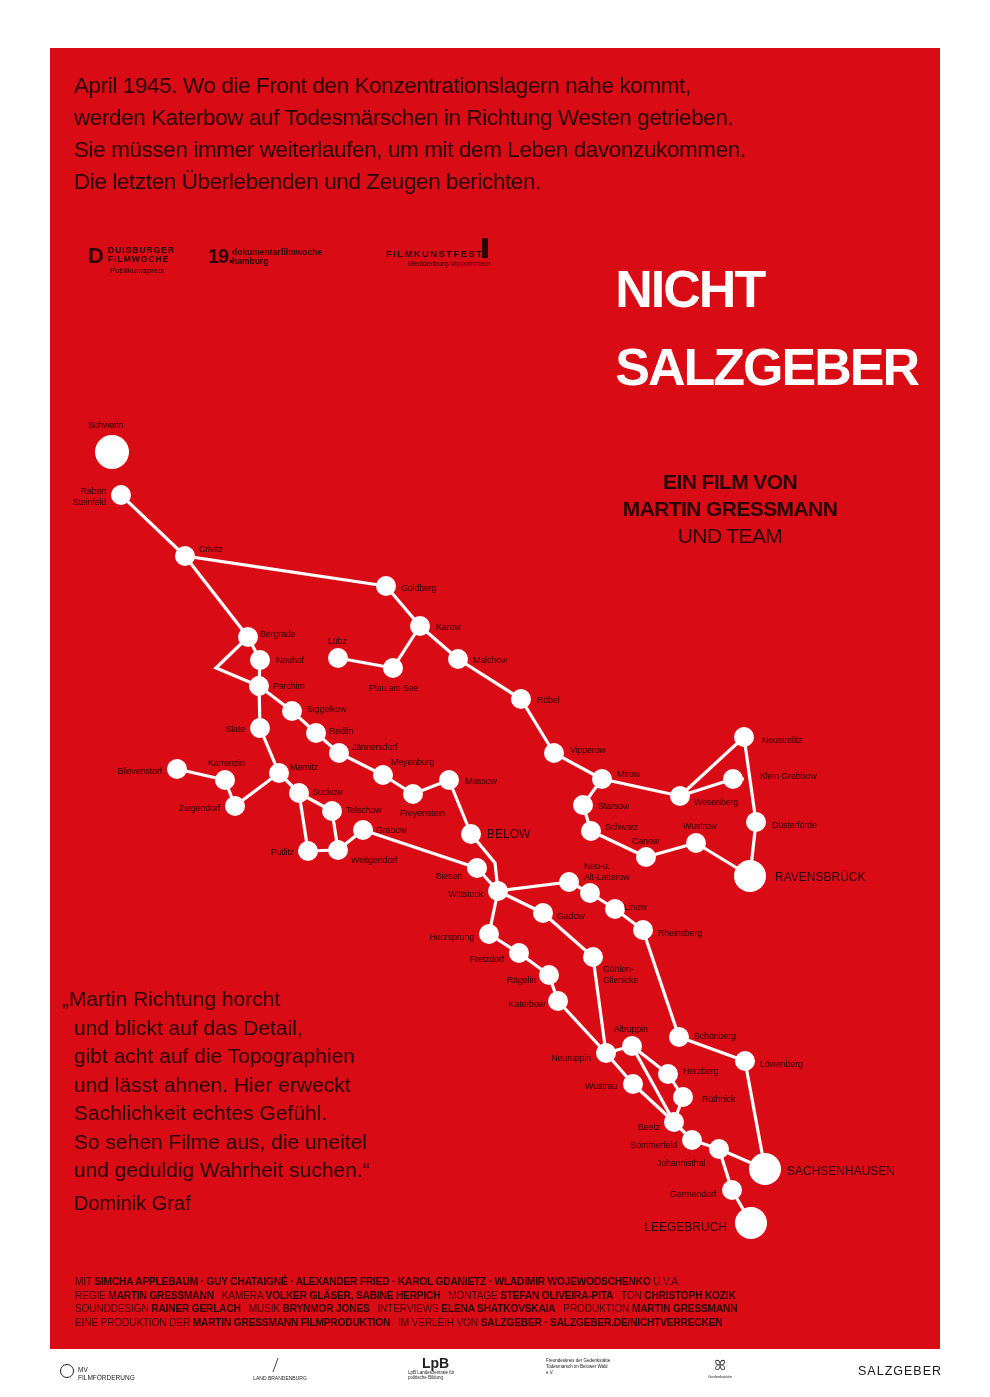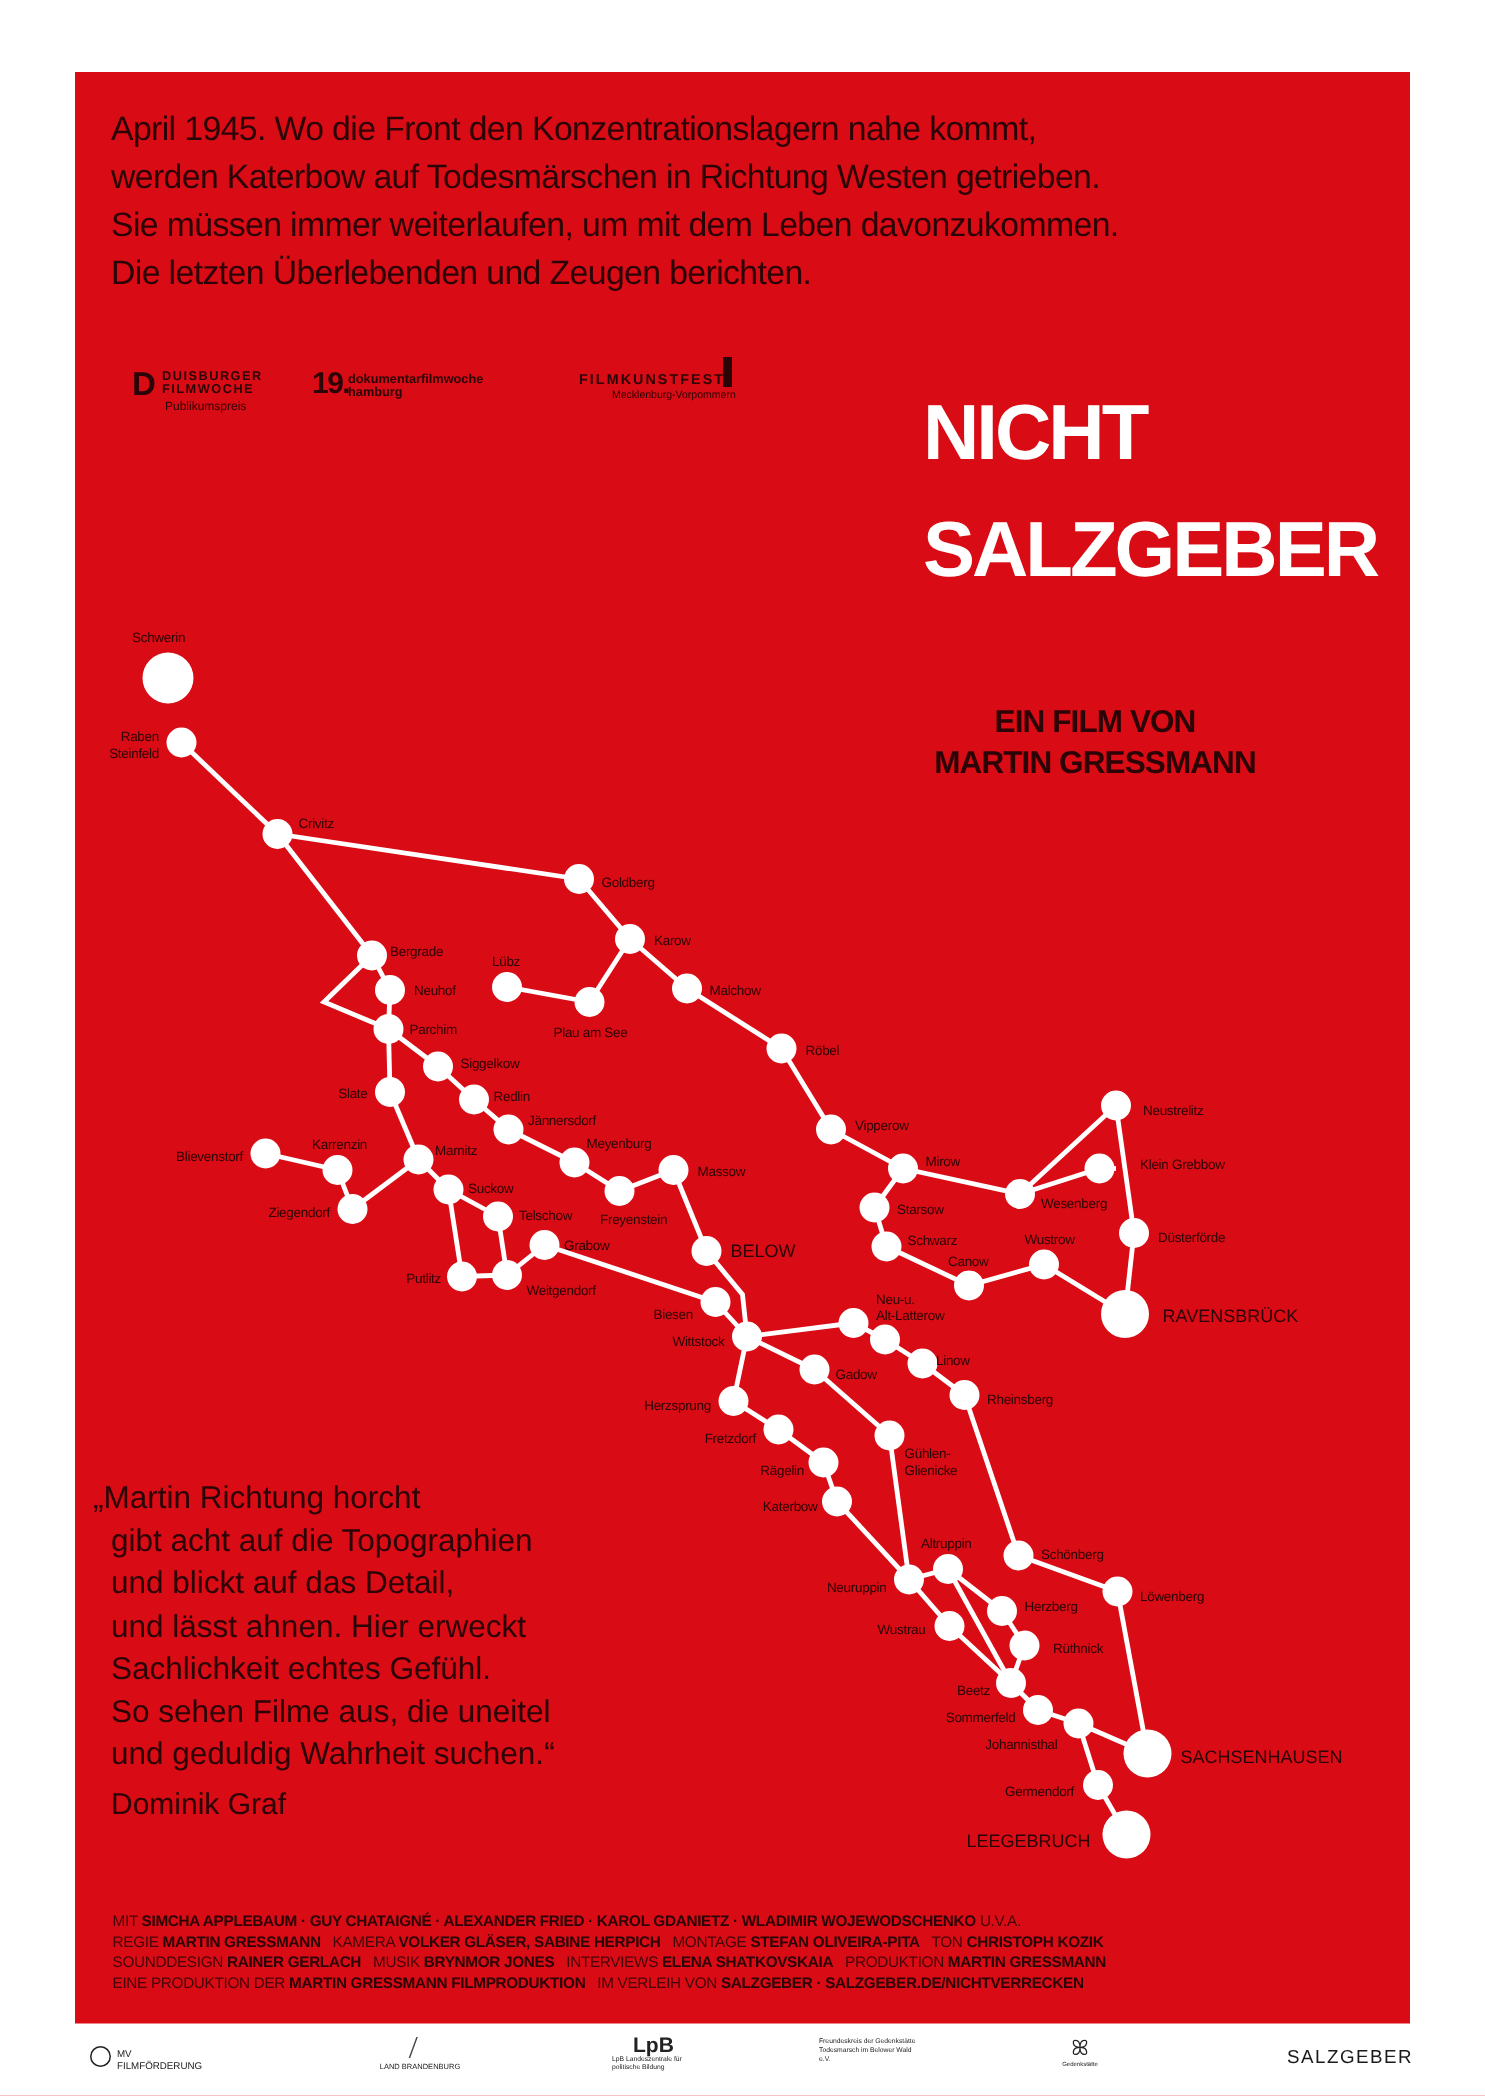--- a/index.html
+++ b/index.html
@@ -53,20 +53,21 @@
 </div>
 
 <div class="title">
   <div>NICHT</div>
   <div>SALZGEBER</div>
 </div>
 
 <div class="credit">
   <div class="b">EIN FILM VON</div>
   <div class="b">MARTIN GRESSMANN</div>
+  <div>UND TEAM</div>
 </div>
 
 <svg class="map" id="map" width="990" height="1397" viewBox="0 0 990 1397">
     <g stroke="#ffffff" stroke-width="3.2" fill="none">
       <line x1="121" y1="495" x2="185" y2="556"></line>
       <line x1="185" y1="556" x2="386" y2="586"></line>
       <line x1="185" y1="556" x2="248" y2="637"></line>
       <line x1="386" y1="586" x2="420" y2="626"></line>
       <line x1="420" y1="626" x2="458" y2="659"></line>
       <line x1="420" y1="626" x2="393" y2="668"></line>
@@ -268,22 +269,22 @@
       <text x="787" y="1175" fill="#2a0406" font-family="Liberation Sans, sans-serif" font-size="12" text-anchor="start" letter-spacing="0">SACHSENHAUSEN</text>
       <circle cx="732" cy="1190" r="10" fill="#ffffff"></circle>
       <text x="716" y="1197" fill="#2a0406" font-family="Liberation Sans, sans-serif" font-size="9" text-anchor="end" letter-spacing="-0.2">Germendorf</text>
       <circle cx="751" cy="1223" r="16" fill="#ffffff"></circle>
       <text x="727" y="1231" fill="#2a0406" font-family="Liberation Sans, sans-serif" font-size="12" text-anchor="end" letter-spacing="0">LEEGEBRUCH</text>
     </g>
   </svg>
 
 <div class="quote">
   <div>„Martin Richtung horcht</div>
+  <div class="ind">und blickt auf das Detail,</div>
   <div class="ind">gibt acht auf die Topographien</div>
-  <div class="ind">und blickt auf das Detail,</div>
   <div class="ind">und lässt ahnen. Hier erweckt</div>
   <div class="ind">Sachlichkeit echtes Gefühl.</div>
   <div class="ind">So sehen Filme aus, die uneitel</div>
   <div class="ind">und geduldig Wahrheit suchen.“</div>
   <div class="author">Dominik Graf</div>
 </div>
 
 <div class="crew" id="crew">
     <div><span class="l" style="white-space: pre;">MIT </span><span class="n" style="white-space: pre;">SIMCHA APPLEBAUM · GUY CHATAIGNÉ · ALEXANDER FRIED · KAROL GDANIETZ · WLADIMIR WOJEWODSCHENKO</span><span class="l" style="white-space: pre;"> U.V.A.</span></div>
     <div><span class="l" style="white-space: pre;">REGIE </span><span class="n" style="white-space: pre;">MARTIN GRESSMANN</span><span class="l" style="white-space: pre;">   KAMERA </span><span class="n" style="white-space: pre;">VOLKER GLÄSER, SABINE HERPICH</span><span class="l" style="white-space: pre;">   MONTAGE </span><span class="n" style="white-space: pre;">STEFAN OLIVEIRA-PITA</span><span class="l" style="white-space: pre;">   TON </span><span class="n" style="white-space: pre;">CHRISTOPH KOZIK</span></div>

